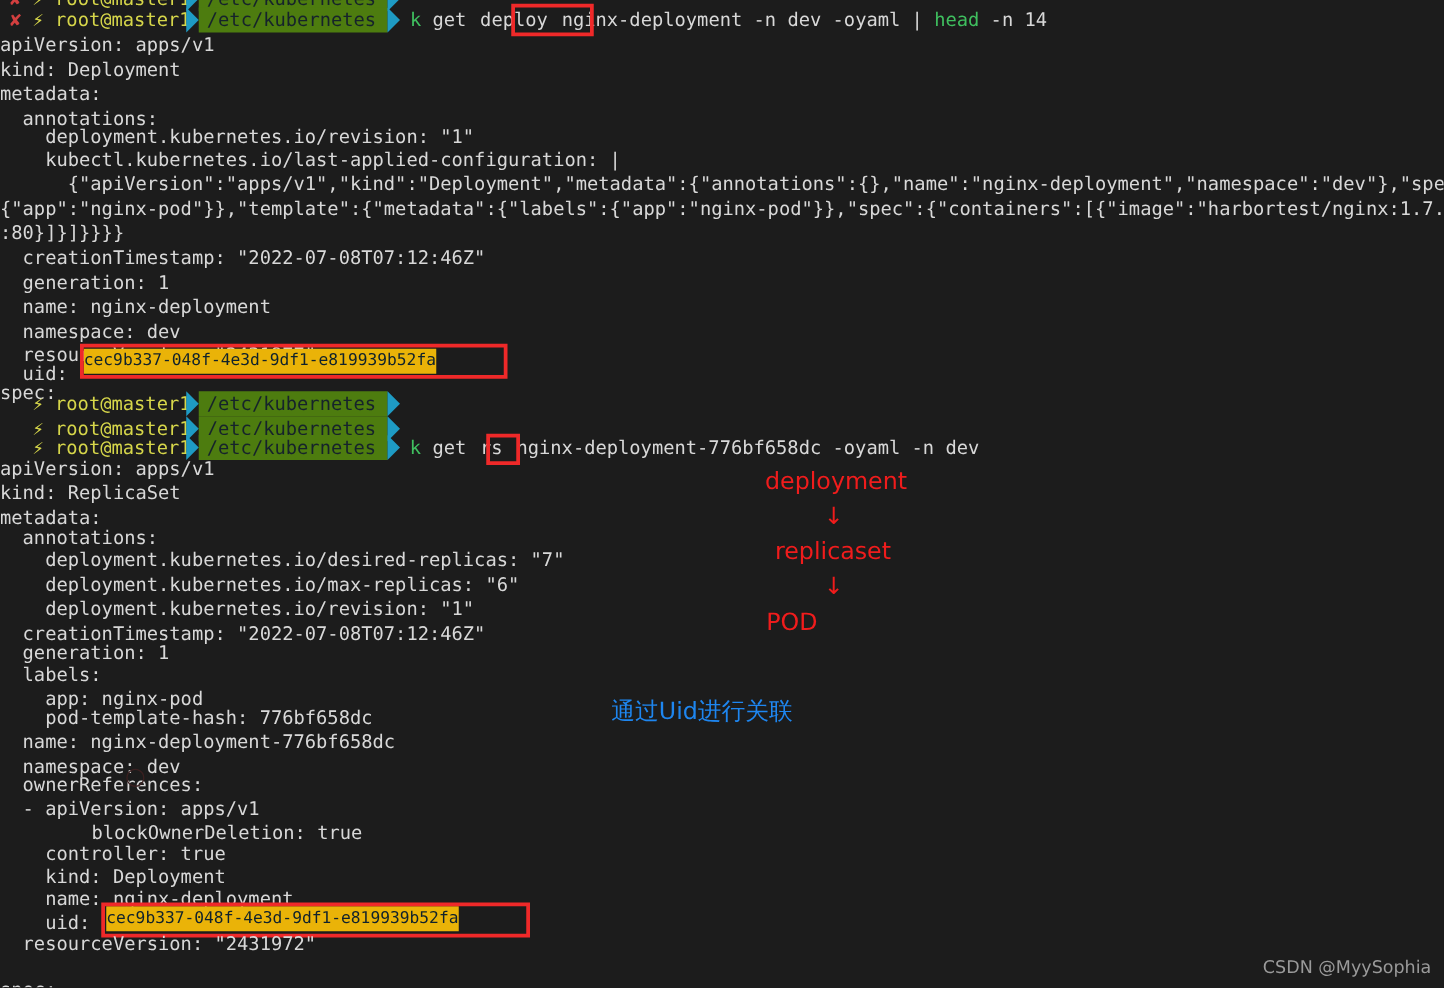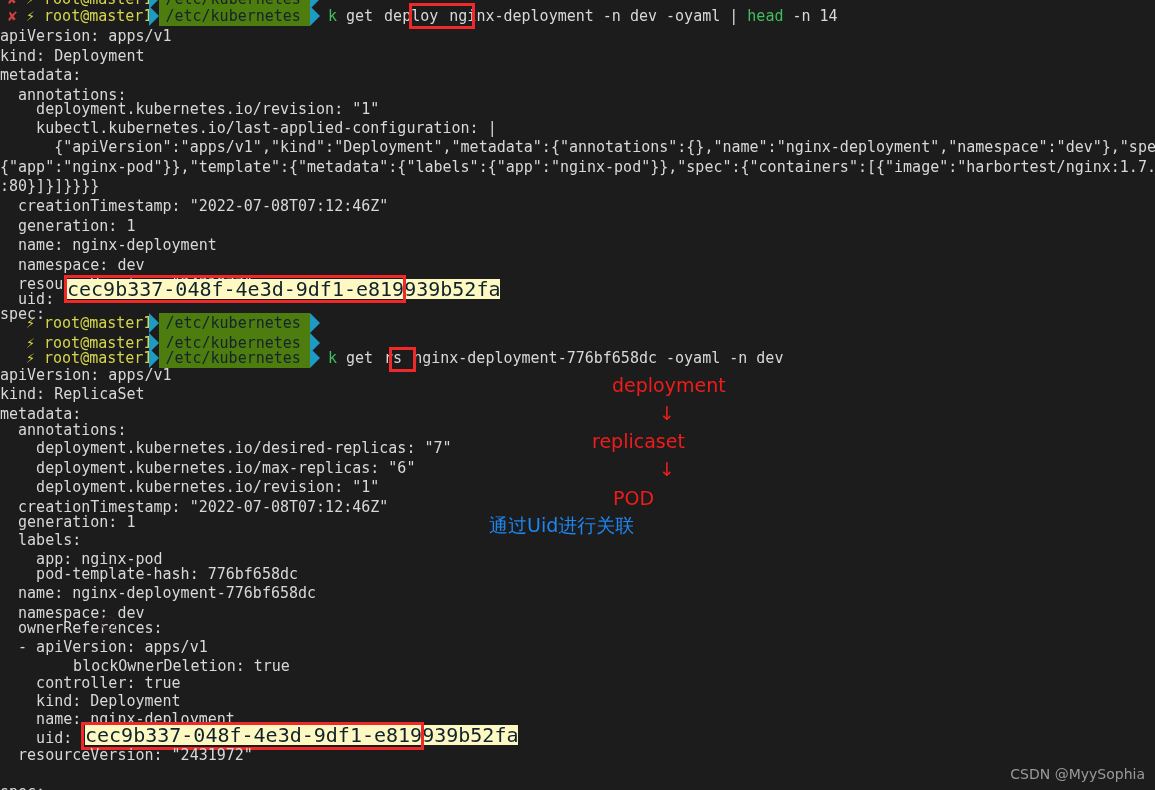--- a/index.html
+++ b/index.html
@@ -121,24 +121,24 @@
   }
 
   
   .selbox {
     position: absolute;
     box-sizing: border-box;
     border: 3px solid #ef2929;
   }
   .sel-text {
     position: absolute;
-    background: #fef9c3;
+    background: #eab308;
     color: #10222c;
     white-space: pre;
-    font-size: 20px;
+    font-size: 13px;
     line-height: 20.4px;
     font-family: "DejaVu Sans Mono", "Liberation Mono", monospace;
   }
 
   
   .ann-red {
     position: absolute;
     color: #f01c1c;
     font-family: "DejaVu Sans", "Liberation Sans", sans-serif;
     font-size: 19px;
@@ -273,23 +273,23 @@
   <div class="row yaml" style="top:709px; left:0;">    name: nginx-deployment</div>
   <div class="row yaml" style="top:728px; left:0;">    uid: </div>
 
   <div class="sel-text" style="top:725px; left:85px;">cec9b337-048f-4e3d-9df1-e819939b52fa</div>
   <div class="selbox" style="left:81px; top:722px; width:343px; height:28px;"></div>
   <div class="row yaml" style="top:745px; left:0;">  resourceVersion: "2431972"</div>
   <div class="row yaml" style="top:782px; left:0;">spec:</div>
 
   <div class="ann-red" style="left:612px; top:375px;">deployment</div>
   <div class="ann-arrow" style="left:659px; top:404px;">↓</div>
-  <div class="ann-red" style="left:592px; top:431px;">replicaset</div>
+  <div class="ann-red" style="left:620px; top:431px;">replicaset</div>
   <div class="ann-arrow" style="left:659px; top:460px;">↓</div>
   <div class="ann-red" style="left:613px; top:488px;">POD</div>
 
   <div class="ghost" style="left:100px; top:611px;">○</div>
 
-  <div class="ann-blue" style="left:489px; top:515px;">通过Uid进行关联</div>
+  <div class="ann-blue" style="left:489px; top:559px;">通过Uid进行关联</div>
 
   <div class="watermark">CSDN @MyySophia</div>
 
 </div>
 
 </body></html>

